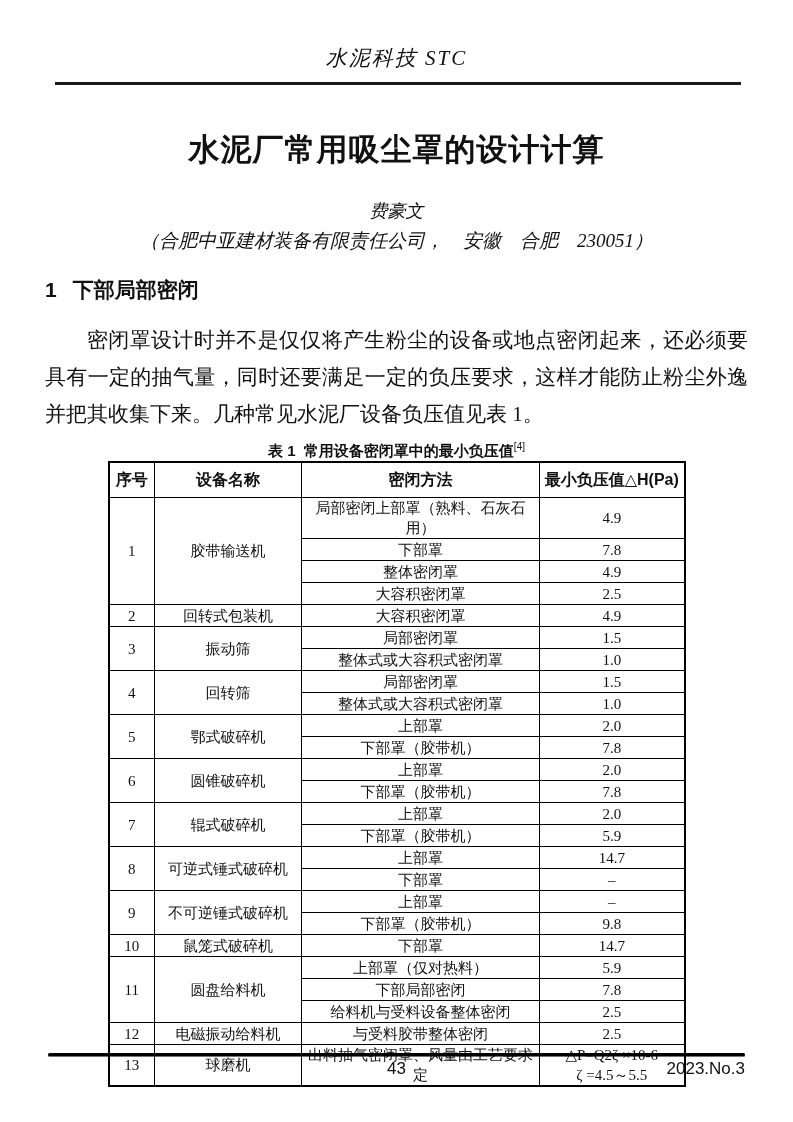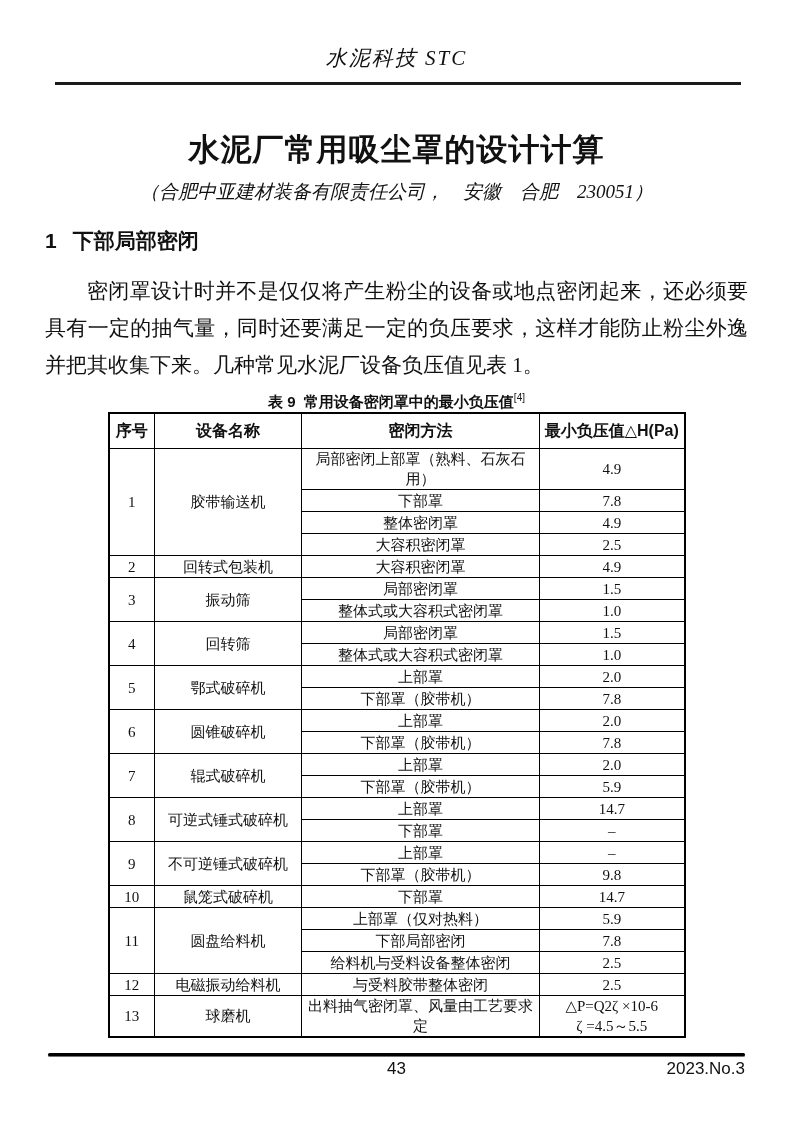--- a/index.html
+++ b/index.html
@@ -119,30 +119,31 @@
 </style>
 </head>
 <body>
 
 <div class="page">
 
   <div class="journal-head">水泥科技 STC</div>
   <div class="head-rule"></div>
 
   <div class="article-title">水泥厂常用吸尘罩的设计计算</div>
+  <div class="author">费豪文</div>
   <div class="affiliation">（合肥中亚建材装备有限责任公司，　安徽　合肥　230051）</div>
 
   <div class="section-heading">
     <span class="sec-no">1</span><span>下部局部密闭</span>
   </div>
 
   <div class="body-paragraph">密闭罩设计时并不是仅仅将产生粉尘的设备或地点密闭起来，还必须要具有一定的抽气量，同时还要满足一定的负压要求，这样才能防止粉尘外逸并把其收集下来。几种常见水泥厂设备负压值见表 1。</div>
 
   <div class="table-caption">
-    <span>表 9</span>&nbsp;&nbsp;<span>常用设备密闭罩中的最小负压值</span><sup>[4]</sup>
+    <span>表 1</span>&nbsp;&nbsp;<span>常用设备密闭罩中的最小负压值</span><sup>[4]</sup>
   </div>
 
   <table class="neg-pressure">
     <colgroup>
       <col style="width:46px">
       <col style="width:147px">
       <col style="width:238px">
       <col style="width:145px">
     </colgroup>
     <thead>

